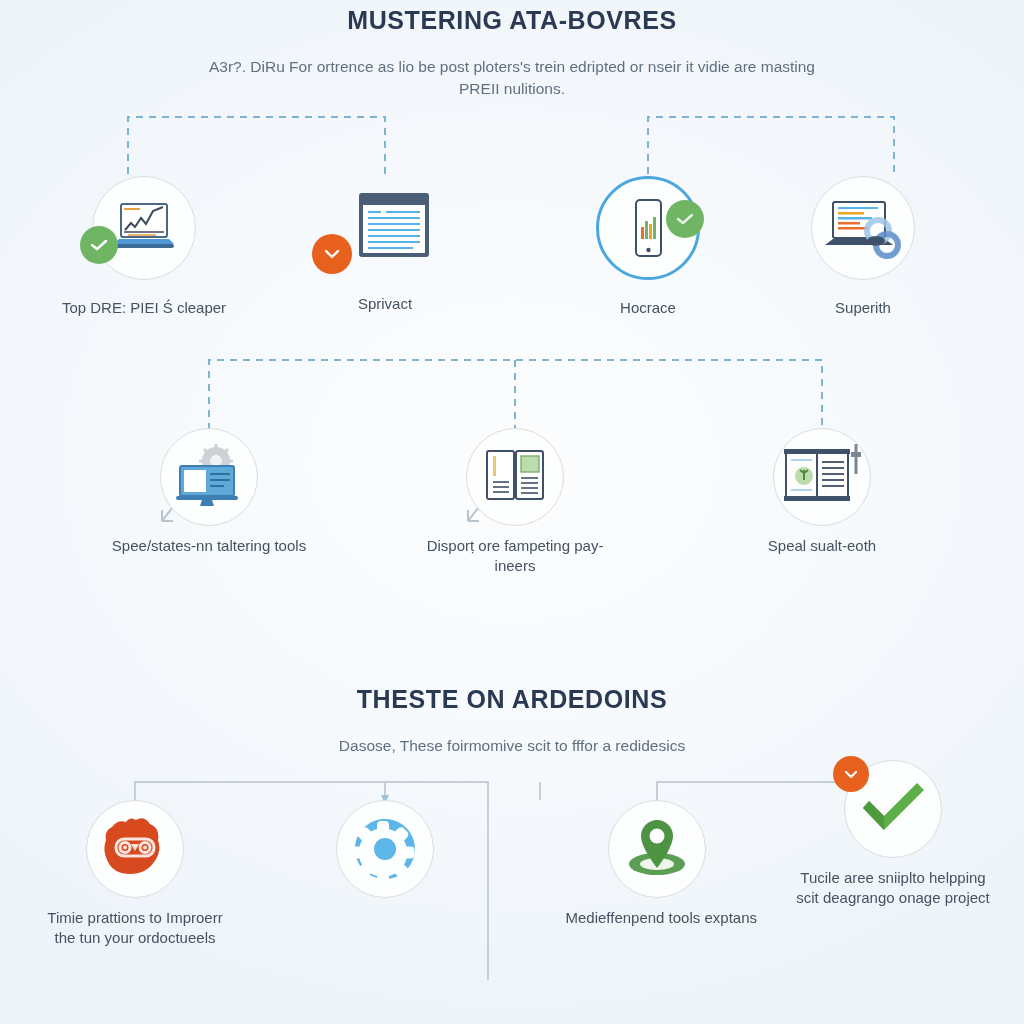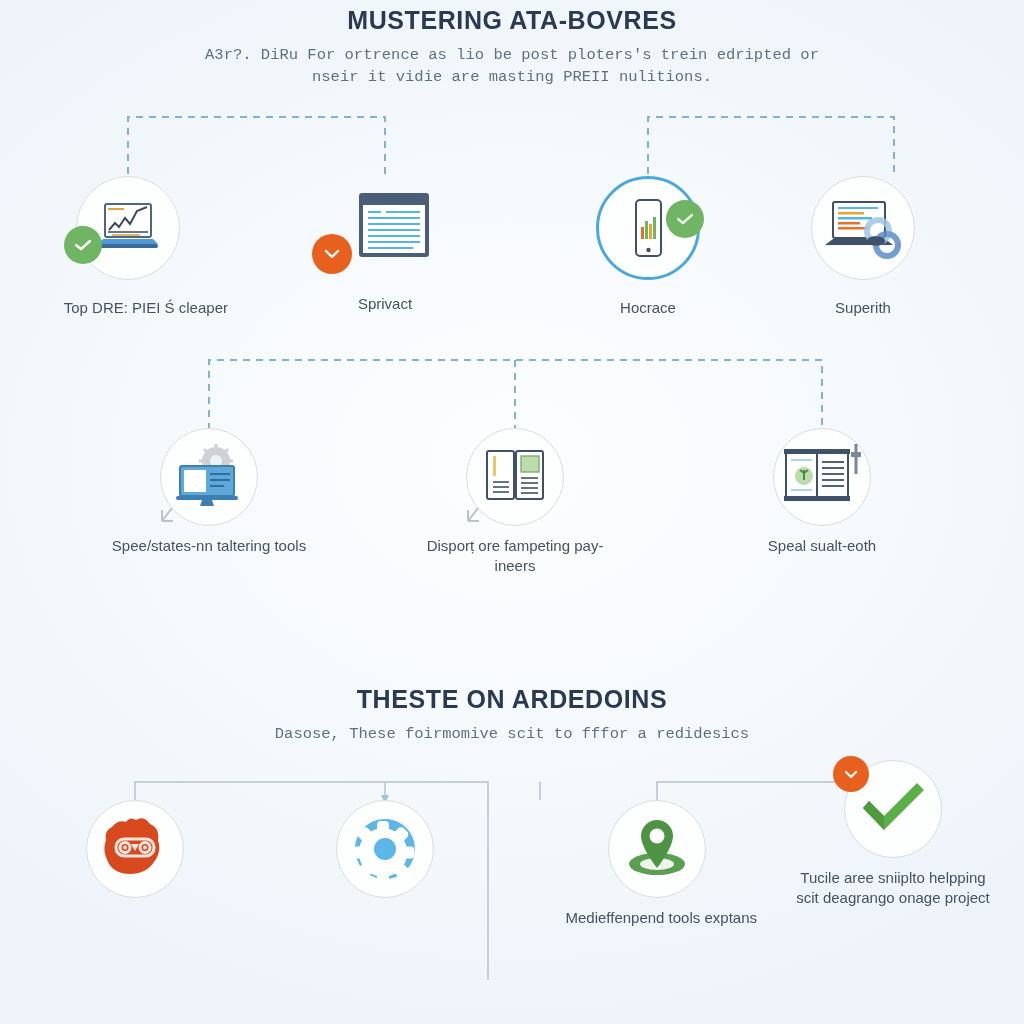--- a/index.html
+++ b/index.html
@@ -31,23 +31,22 @@
     font-size: 25px;
     font-weight: bold;
     letter-spacing: 0.6px;
     color: #2a3a52;
     margin: 0;
   }
   .sec-sub {
     font-size: 15.5px;
     color: #60707f;
     line-height: 1.42;
-    margin: 9px auto 0;
+    margin: 21px auto 0;
     width: 620px;
-    font-family: Liberation Mono, monospace;
   }
   
   #wires {
     position: absolute;
     left: 0; top: 0;
     width: 1024px; height: 1024px;
     pointer-events: none;
   }
   
   .node {
@@ -126,21 +125,21 @@
       <path d="M176 503 L162 521 M162 521 L162 510 M162 521 L173 521"></path>
       <path d="M482 503 L468 521 M468 521 L468 510 M468 521 L479 521"></path>
     </g>
   </svg>
 
   <div class="section-head" style="top:6px;">
     <div class="sec-title">MUSTERING ATA-BOVRES</div>
     <div class="sec-sub">A3r?. DiRu For ortrence as lio be post ploters's trein edripted or nseir it vidie are masting PREII nulitions.</div>
   </div>
 
-  <div class="node" style="left:28px; top:172px; width:200px;text-align:right;">
+  <div class="node" style="left:44px; top:172px; width:200px;">
     <div class="badge-wrap stack" style="width:200px;height:112px;">
       <div class="circ" style="width:104px;height:104px;margin-top:4px;">
         <svg width="72" height="58" viewBox="0 0 72 58">
           <rect x="13" y="5" width="46" height="33" rx="2" fill="#fff" stroke="#4a6785" stroke-width="2"></rect>
           <rect x="16" y="9" width="16" height="2" fill="#e2a33c"></rect>
           <polyline points="17,31 23,24 27,28 33,19 38,25 45,12 55,8" fill="none" stroke="#3c4a5a" stroke-width="2"></polyline>
           <line x1="16" y1="33" x2="56" y2="33" stroke="#3c4a5a" stroke-width="1.4"></line>
           <line x1="20" y1="36" x2="48" y2="36" stroke="#e2a33c" stroke-width="1.6"></line>
           <path d="M6 45 L66 45 L61 40 L11 40 Z" fill="#4f9ad6"></path>
           <rect x="6" y="45" width="60" height="4" rx="2" fill="#3d6b96"></rect>
@@ -318,20 +317,21 @@
       <svg width="70" height="64" viewBox="0 0 70 64">
         <path d="M12 10 q6 -8 14 -5 q4 -6 10 -2 q8 -5 14 4 q10 4 8 16 q4 12 -4 22 q-8 12 -24 12 q-16 0 -22 -12 q-6 -12 -2 -22 q-2 -9 6 -13 z" fill="#d9491f"></path>
         <rect x="16" y="22" width="38" height="17" rx="8" fill="none" stroke="#fae6de" stroke-width="3"></rect>
         <circle cx="25" cy="30.5" r="5" fill="none" stroke="#fae6de" stroke-width="3"></circle>
         <circle cx="45" cy="30.5" r="5" fill="none" stroke="#fae6de" stroke-width="3"></circle>
         <circle cx="25" cy="30.5" r="2" fill="#fae6de"></circle>
         <circle cx="45" cy="30.5" r="2" fill="#fae6de"></circle>
         <path d="M31 27 l8 0 l-4 7 z" fill="#fae6de"></path>
       </svg>
     </div>
+    <div class="node-label">Timie prattions to Improerr the tun your ordoctueels</div>
   </div>
 
   <div class="node" style="left:285px; top:800px; width:200px;">
     <div class="circ" style="width:98px;height:98px;">
       <svg width="72" height="68" viewBox="0 0 72 68">
         <path d="M36 4 a30 30 0 1 1 -0.1 0 z" fill="#5cb6e8"></path>
         <path d="M36 6 a4 4 0 0 1 4 4 l0 4 a22 22 0 0 1 6 2.5 l3 -3 a4 4 0 0 1 6 0 l3 3 a4 4 0 0 1 0 6 l-3 3 a22 22 0 0 1 2.5 6 l4 0 a4 4 0 0 1 4 4 l0 4 a4 4 0 0 1 -4 4 l-4 0 a22 22 0 0 1 -2.5 6 l3 3 a4 4 0 0 1 0 6 l-3 3 a4 4 0 0 1 -6 0 l-3 -3 a22 22 0 0 1 -6 2.5 l0 4 a4 4 0 0 1 -4 4 l-4 0 a4 4 0 0 1 -4 -4 l0 -4 a22 22 0 0 1 -6 -2.5 l-3 3 a4 4 0 0 1 -6 0 l-3 -3 a4 4 0 0 1 0 -6 l3 -3 a22 22 0 0 1 -2.5 -6 l-4 0 a4 4 0 0 1 -4 -4 l0 -4 a4 4 0 0 1 4 -4 l4 0 a22 22 0 0 1 2.5 -6 l-3 -3 a4 4 0 0 1 0 -6 l3 -3 a4 4 0 0 1 6 0 l3 3 a22 22 0 0 1 6 -2.5 l0 -4 a4 4 0 0 1 4 -4 z" fill="#fdfefe"></path>
         <circle cx="36" cy="34" r="11" fill="#5cb6e8"></circle>
       </svg>
     </div>

